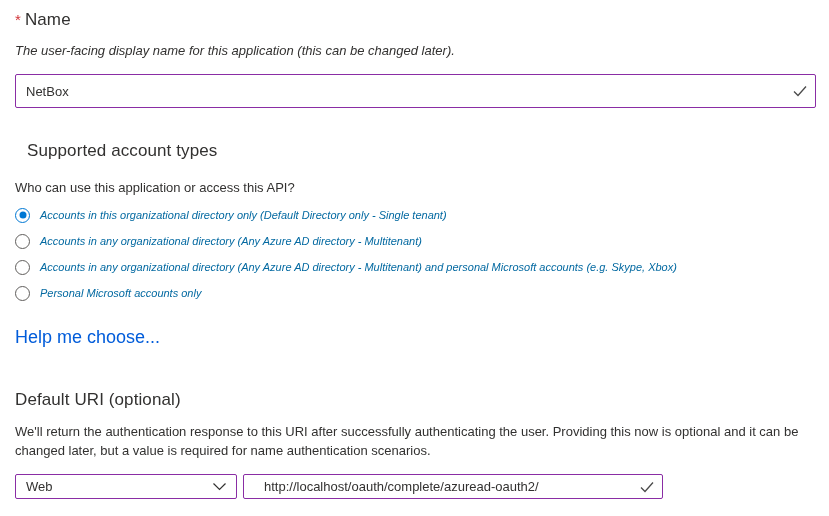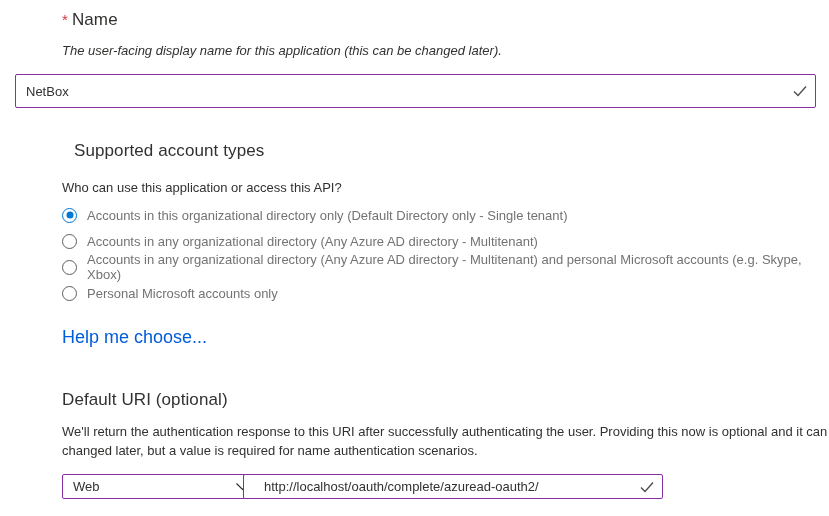--- a/index.html
+++ b/index.html
@@ -5,21 +5,21 @@
   * { box-sizing: border-box; margin: 0; padding: 0; }
   html, body { background: #ffffff; }
   body {
     font-family: "Liberation Sans", sans-serif;
     color: #323130;
     width: 829px;
     height: 516px;
     position: relative;
     overflow: hidden;
   }
-  .abs { position: absolute; margin-left: 47px; }
+  .abs { position: absolute; }
   .section-title {
     font-size: 17px;
     font-weight: 400;
     color: #323130;
     letter-spacing: 0.1px;
   }
   .body-text {
     font-size: 13px;
     color: #323130;
   }
@@ -73,21 +73,21 @@
   }
   .radio-row.selected .radio-circle::after {
     content: "";
     position: absolute;
     left: 50%; top: 50%;
     transform: translate(-50%, -50%);
     width: 7px; height: 7px;
     border-radius: 50%;
     background: #0078d4;
   }
-  .radio-label { font-size: 13px; color: #737373; }
+  .radio-label { font-size: 11px; color: #0369a1; font-style: italic; }
   
   .link {
     font-size: 18px;
     color: #015cda;
     text-decoration: none;
     cursor: pointer;
   }
   
   .fake-select {
     border: 1px solid #8a2da5;
@@ -151,21 +151,21 @@
     <span class="radio-label">Personal Microsoft accounts only</span>
   </div>
 </div>
 
 <a class="abs link" style="left:15px; top:327px;">Help me choose...</a>
 
 <div class="abs section-title" style="left:15px; top:390px;">Default URI (optional)</div>
 
 <div class="abs body-text desc-block" style="left:15px; top:422px; width:802px;">We'll return the authentication response to this URI after successfully authenticating the user. Providing this now is optional and it can be changed later, but a value is required for name authentication scenarios.</div>
 
-<div class="abs fake-select" style="left:15px; top:474px; width:198px;">
+<div class="abs fake-select" style="left:15px; top:474px; width:222px;">
   <span>Web</span>
   <svg class="chevron" viewBox="0 0 13 8">
     <polyline points="0.5,0.5 6.5,6.5 12.5,0.5" fill="none" stroke="#323130" stroke-width="1.2"></polyline>
   </svg>
 </div>
 
 <div class="input-wrap" style="left:243px; top:474px; width:420px;">
   <input class="text-input" type="text" style="height: 25px; padding-left: 20px;" value="http://localhost/oauth/complete/azuread-oauth2/">
   <svg class="input-valid-icon" viewBox="0 0 14 12">
     <polyline points="1,6.5 5,10.5 13,1.5" fill="none" stroke="#4a4a4a" stroke-width="1.3"></polyline>

